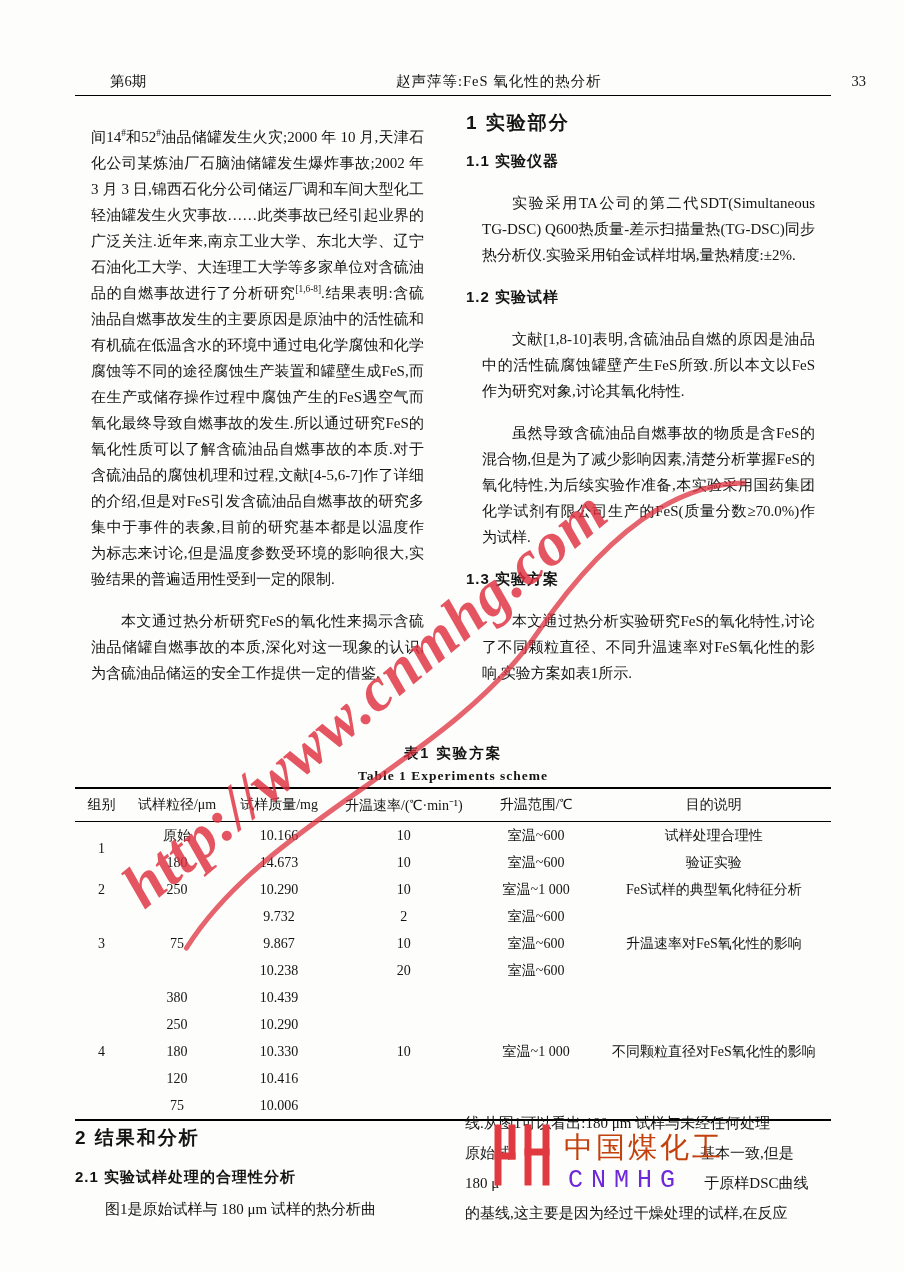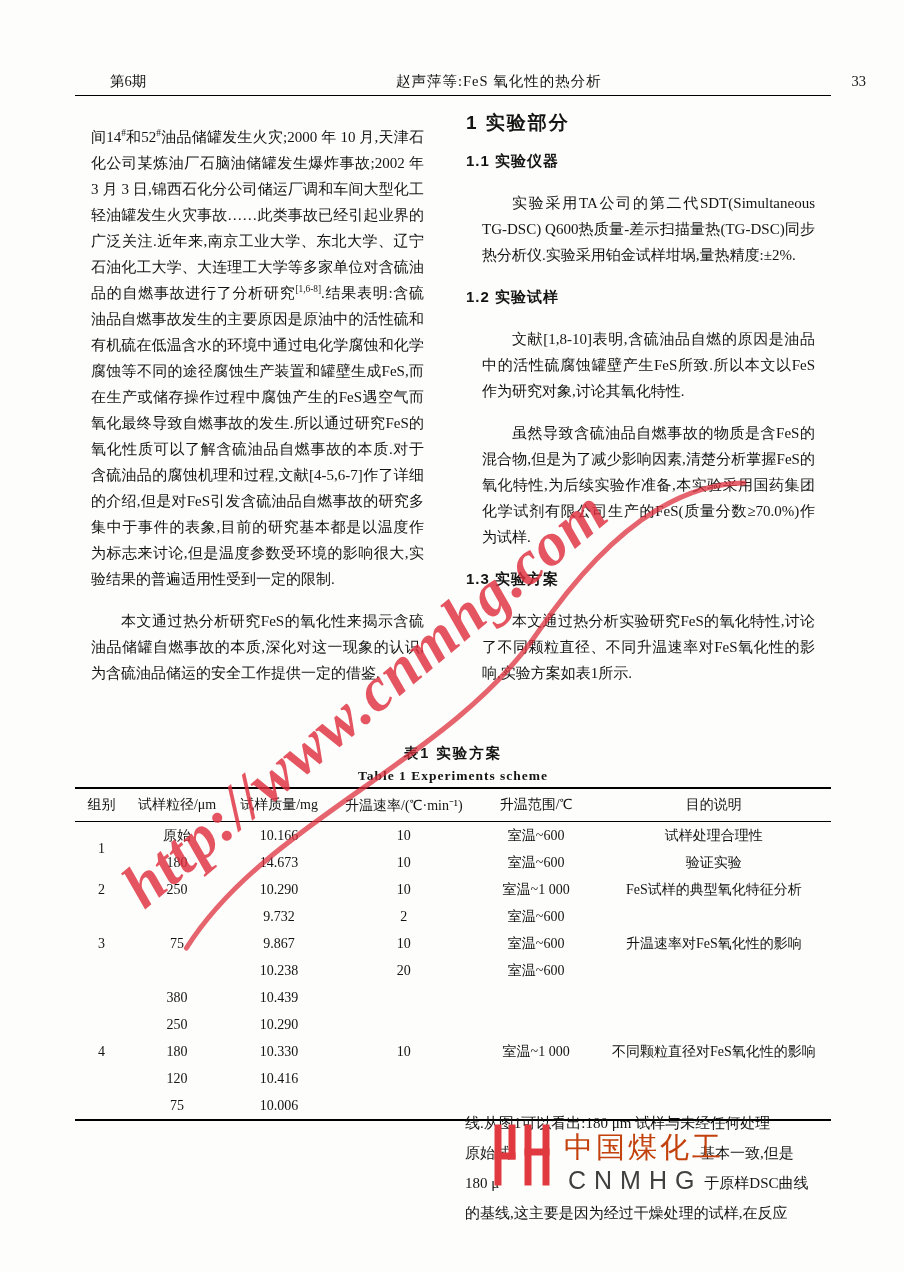--- a/index.html
+++ b/index.html
@@ -43,22 +43,22 @@
   .watermark{position:absolute;left:70px;top:612px;width:740px;height:150px;
              transform:rotate(-40deg);transform-origin:center;z-index:4;pointer-events:none;}
   .wm-text{font-family:"Liberation Serif",serif;font-style:italic;font-weight:bold;
            font-size:62px;letter-spacing:1px;color:rgba(222,48,62,0.82);white-space:nowrap;}
   .wm-swash{position:absolute;left:0;top:72px;}
   
   .logo{position:absolute;left:490px;top:1124px;width:250px;height:82px;z-index:5;}
   .logo-mark{position:absolute;left:0;top:0;}
   .logo-cn{position:absolute;left:74px;top:4px;font-family:Liberation Serif, serif;
            font-size:29px;color:#c2410c;letter-spacing:3px;white-space:nowrap;}
-  .logo-en{position:absolute;left:78px;top:42px;font-family:Liberation Sans, sans-serif;
-           font-size:25px;color:#404040;letter-spacing:8px;}
+  .logo-en{position:absolute;left:78px;top:42px;font-family:Liberation Mono, monospace;
+           font-size:25px;color:#6d28d9;letter-spacing:8px;}
 </style>
 </head>
 <body>
 
 <div class="page">
 
   <div class="page-header">
     <span>第6期</span>
     <span class="mid">赵声萍等:FeS 氧化性的热分析</span>
     <span>33</span>
@@ -169,20 +169,25 @@
             <td>10.416</td>
           </tr>
           <tr>
             <td>75</td>
             <td>10.006</td>
           </tr>
         </tbody>
     </table>
   </div>
 
+  <div class="bottom-left">
+    <h2 class="sec">2  结果和分析</h2>
+    <h3 class="sub">2.1  实验试样处理的合理性分析</h3>
+    <p class="indent">图1是原始试样与 180 μm 试样的热分析曲</p>
+  </div>
 
   <div class="bottom-right">
     <p>线.从图1可以看出:180 μm 试样与未经任何处理</p>
     <p><span>原始试</span><span class="gap gap1"></span><span>基本一致,但是</span></p>
     <p><span>180 μ</span><span class="gap gap2"></span><span>于原样DSC曲线</span></p>
     <p>的基线,这主要是因为经过干燥处理的试样,在反应</p>
   </div>
 
   <div class="watermark">
     <div class="wm-text">http://www.cnmhg.com</div>

